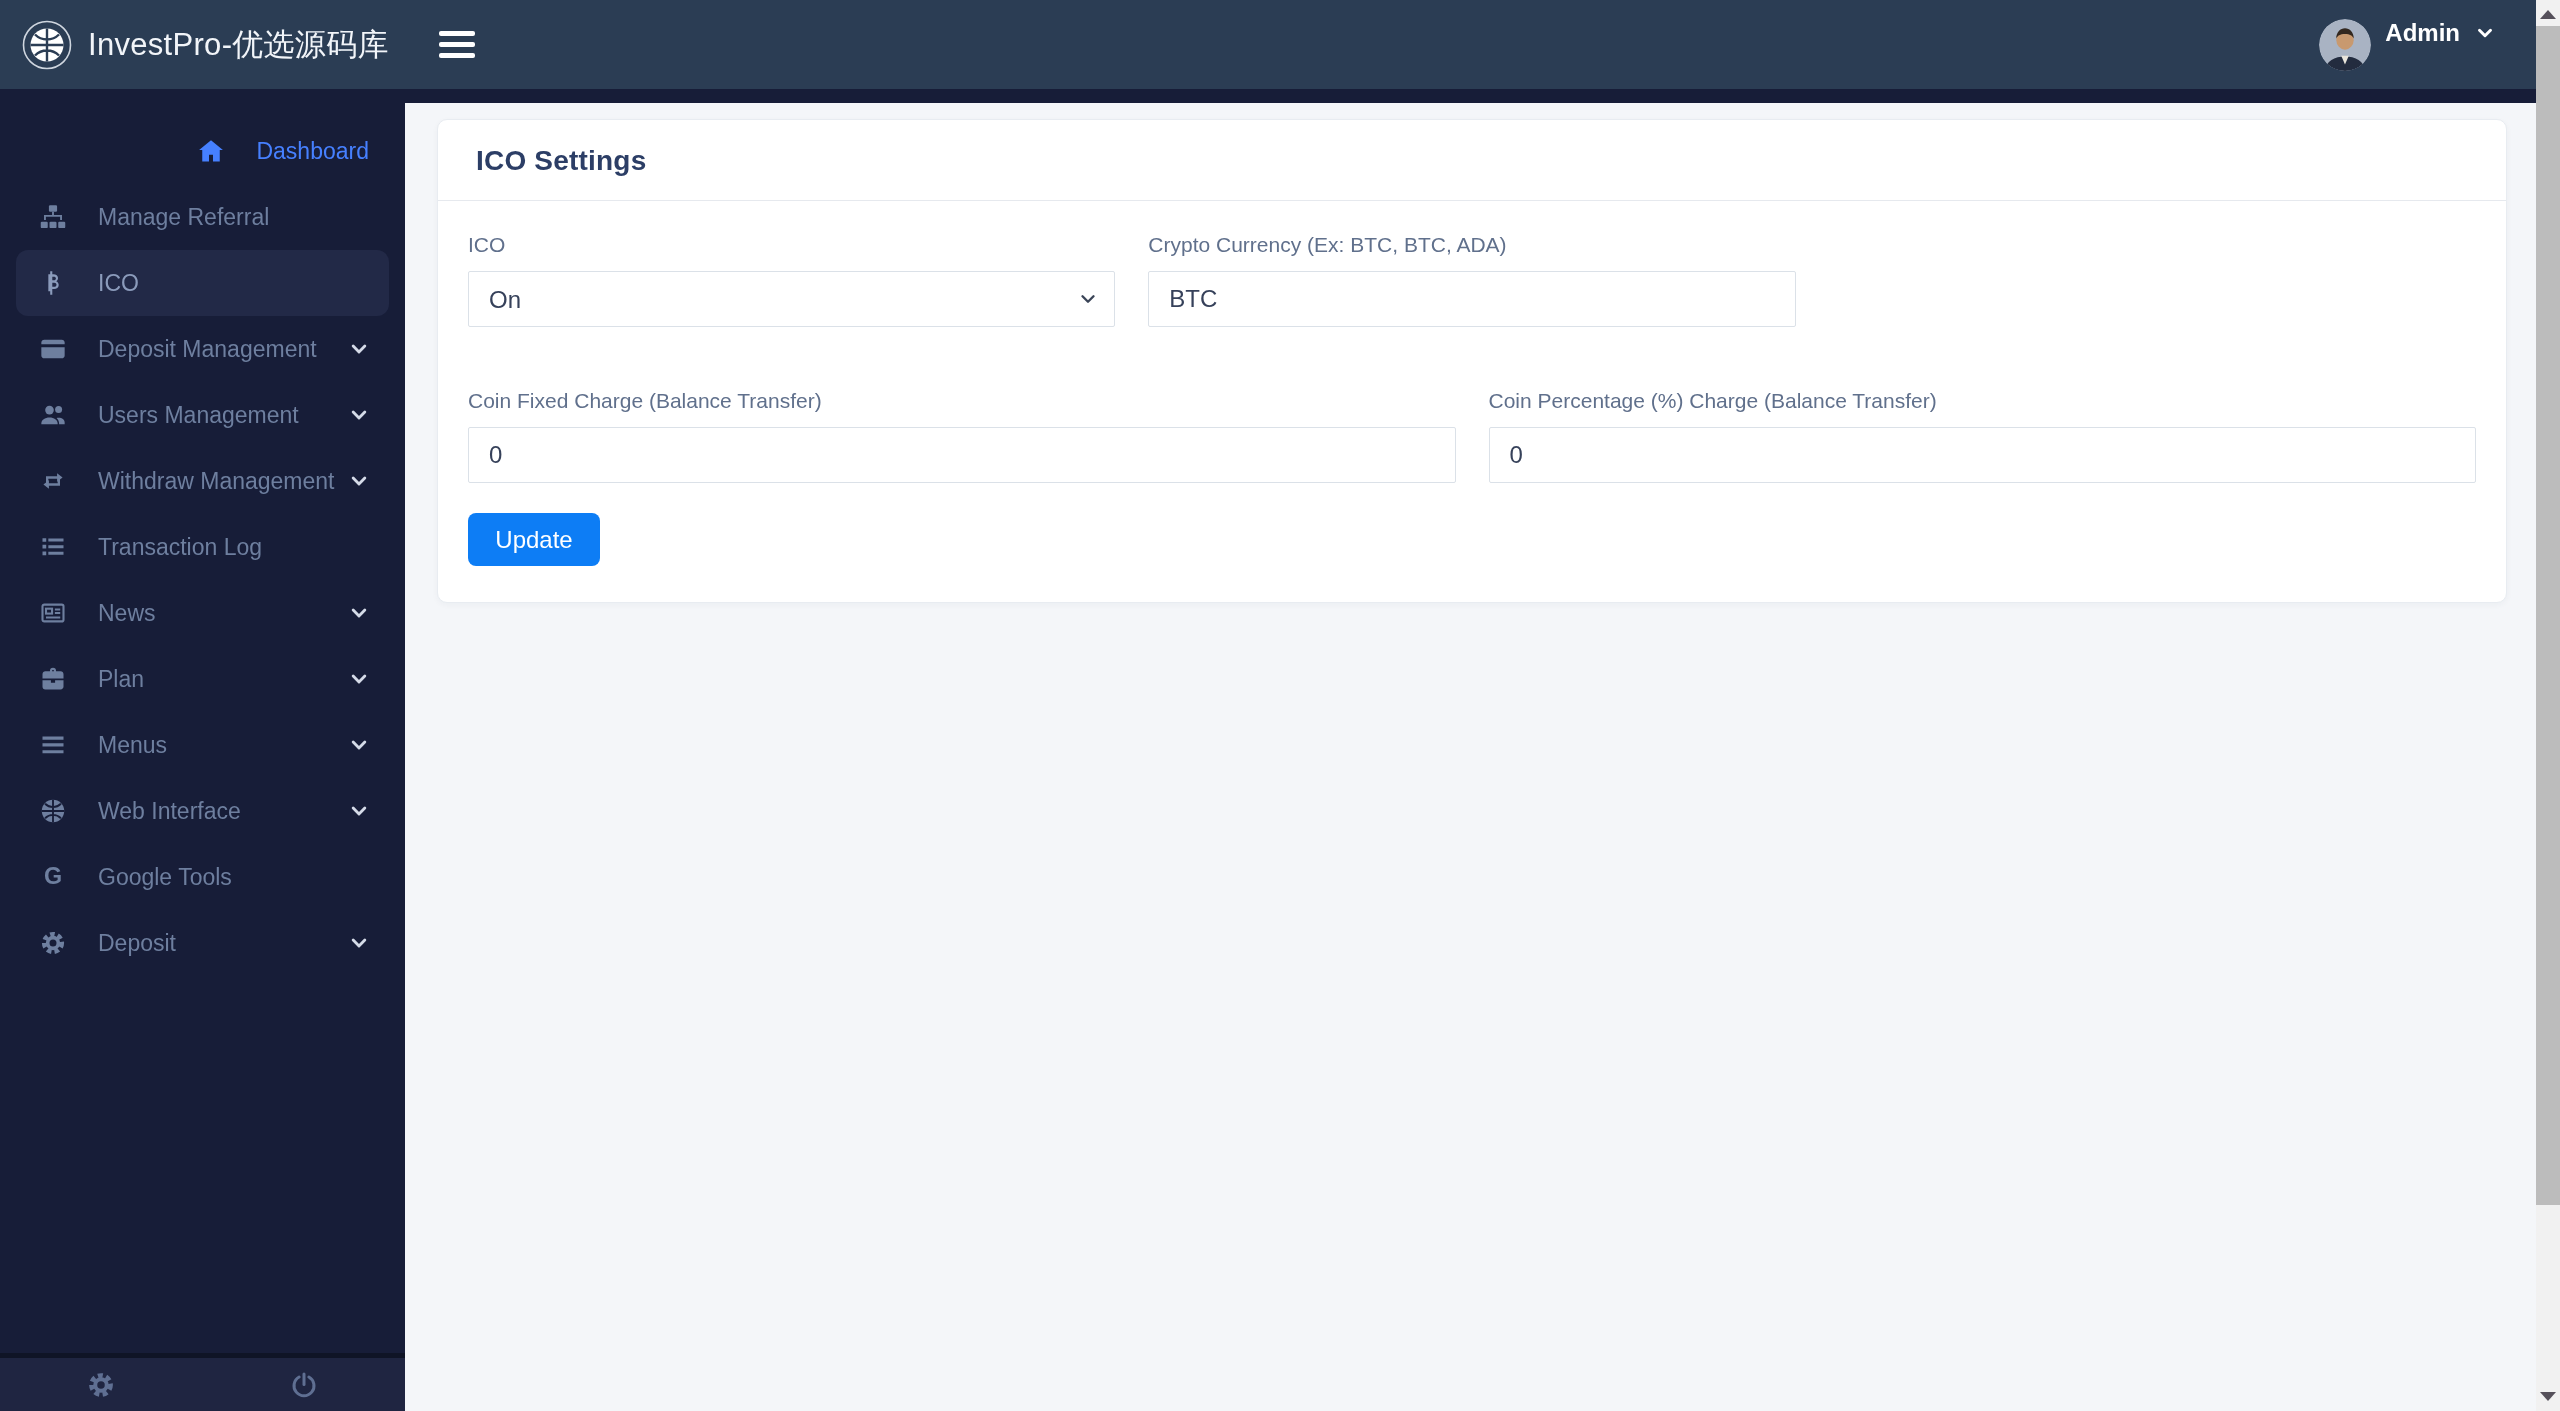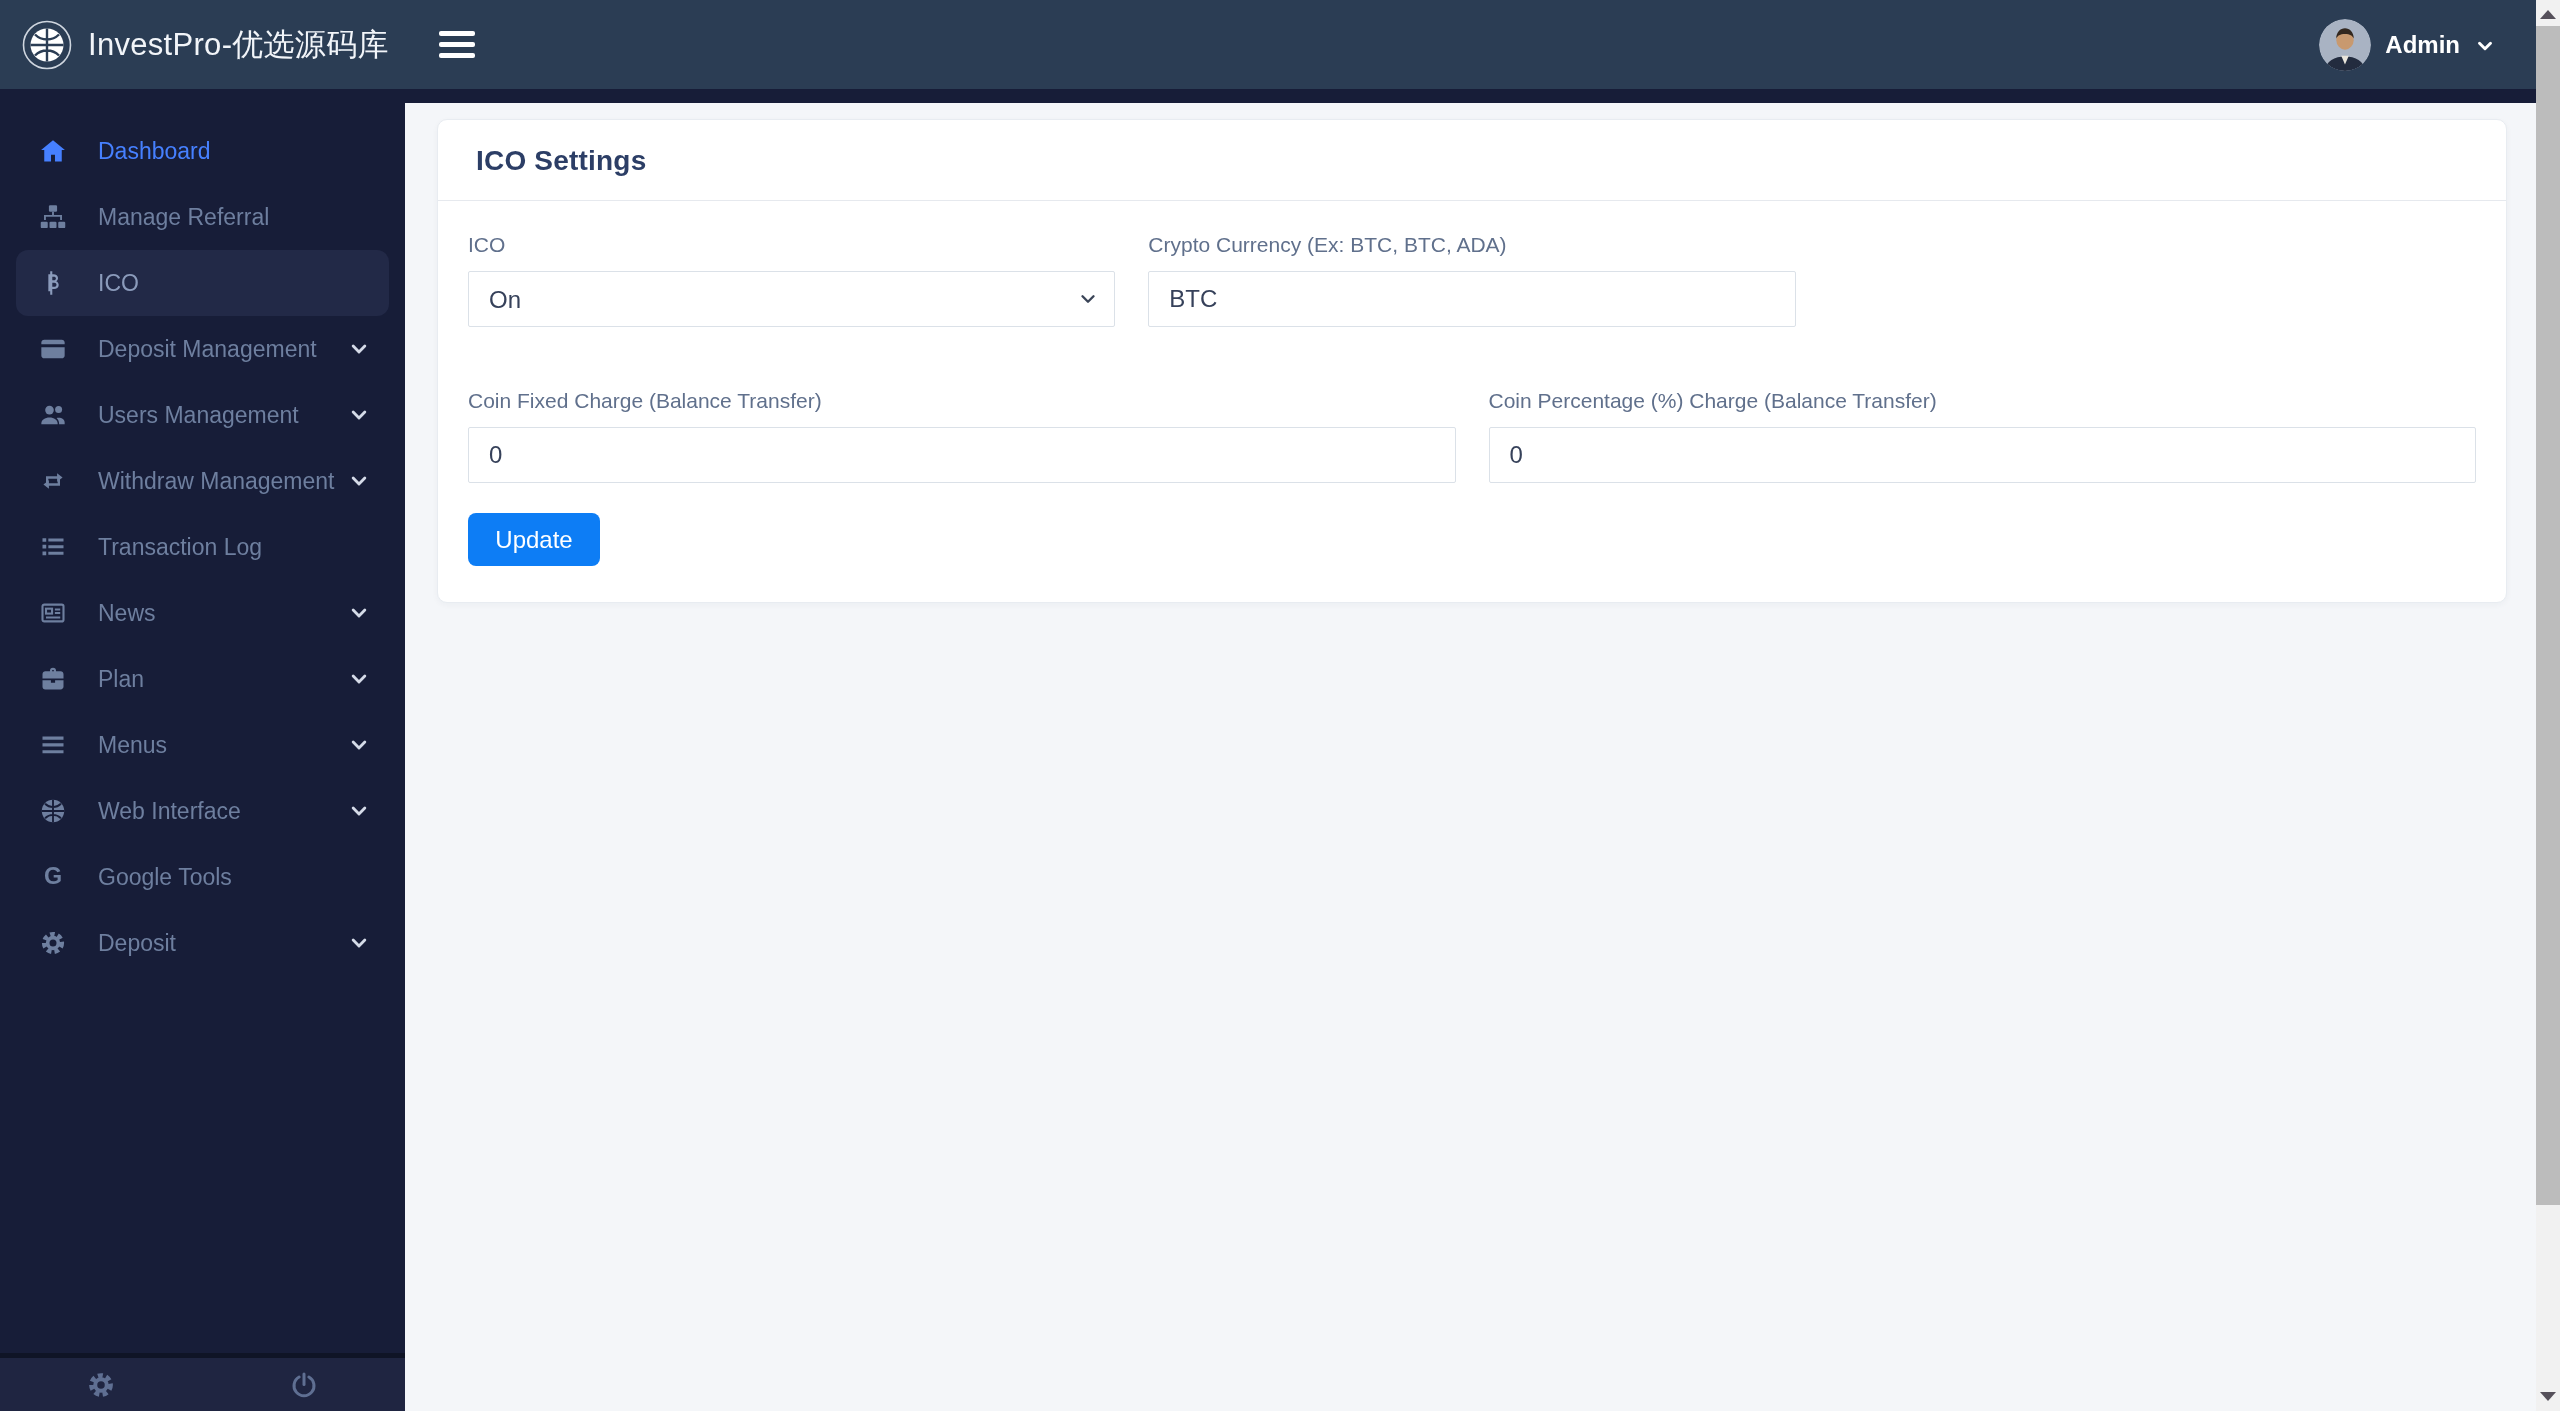--- a/index.html
+++ b/index.html
@@ -12,21 +12,21 @@
   
   #topbar {
     position:absolute; top:0; left:0; width:2536px; height:89px;
     background:#2b3d54; display:flex; align-items:center;
   }
   .brand { display:flex; align-items:center; gap:16px; padding-left:22px; width:405px; }
   .brand-logo { width:50px; height:50px; flex:0 0 auto; }
   .brand-text { color:#f2f5f9; font-size:31px; font-weight:500; letter-spacing:.3px; white-space:nowrap; }
   .hamburger { margin-left:34px; width:36px; cursor:pointer; background:none; border:none; }
   .hamburger .bar { height:5px; background:#ffffff; border-radius:2px; margin:6px 0; }
-  .topbar-right { margin-left:auto; display:flex; align-items:center; gap:14px; padding-right:40px; }
+  .topbar-right { margin-left:auto; display:flex; align-items:flex-start; gap:14px; padding-right:40px; }
   .avatar { width:52px; height:52px; border-radius:50%; overflow:hidden; flex:0 0 auto; }
   .admin-name { color:#ffffff; font-size:24px; font-weight:700; }
   .admin-caret { width:22px; height:22px; color:#ffffff; margin-top:3px; }
 
   
   #subheader { position:absolute; top:89px; left:0; width:2536px; height:14px; background:#171d38; }
 
   
   #sidebar {
     position:absolute; top:103px; left:0; width:405px; height:1308px;
@@ -35,21 +35,21 @@
   .nav { padding-top:15px; flex:1 1 auto; }
   .nav-item {
     height:66px; margin:0 16px; padding:0 20px 0 22px; border-radius:12px;
     display:flex; align-items:center; cursor:pointer;
     color:#6e7f9f; font-size:23px; font-weight:500;
   }
   .nav-item .nicon { width:30px; height:30px; flex:0 0 auto; margin-right:30px; display:flex; align-items:center; justify-content:center; }
   .nav-item .nicon svg { width:28px; height:28px; }
   .nav-item .nlabel { white-space:nowrap; }
   .nav-item .ncaret { margin-left:auto; width:20px; height:20px; color:#d5dbe8; }
-  .nav-item.text-active { color:#4680ff; }
+  .nav-item.text-active { color:#4680ff;justify-content:flex-end; }
   .nav-item.selected { background:#222947; color:#8b9bbb; }
   #sidebar-footer {
     height:58px; background:#1f2541; border-top:5px solid #0f1426;
     display:flex; align-items:center;
   }
   #sidebar-footer .fcell { flex:1; display:flex; justify-content:center; }
   #sidebar-footer svg { width:30px; height:30px; color:#5f6f92; cursor:pointer; }
 
   
   #content {

